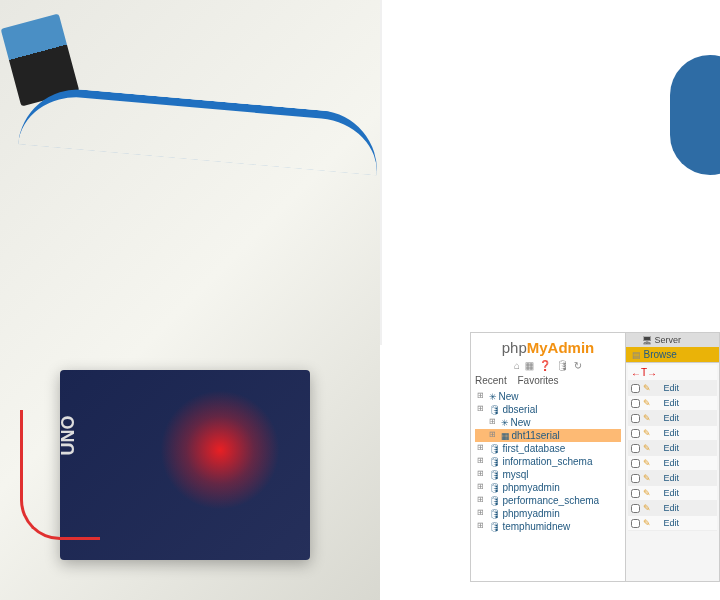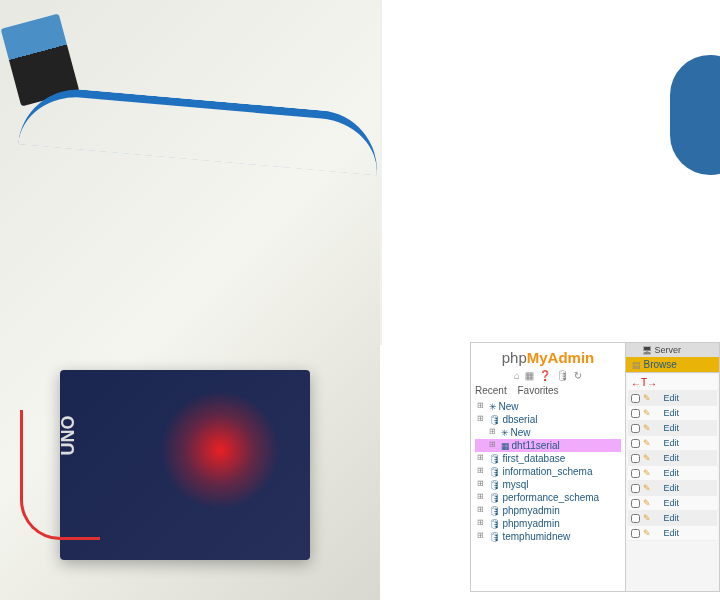--- a/index.html
+++ b/index.html
@@ -73,21 +73,21 @@
     .blue-shape {
       position: absolute;
       top: 55px; right: -30px;
       width: 80px; height: 120px;
       background: #2e6ca5;
       border-radius: 40px;
     }
 
     .pma-container {
       position: absolute;
-      bottom: 8px; left: 470px;
+      bottom: 18px; left: 470px;
       width: 250px; height: 250px;
       border: 1px solid #ccc;
       background: #fff;
       display: flex;
       font-size: 10px;
     }
     .pma-left {
       width: 155px;
       border-right: 1px solid #ccc;
       padding: 6px 4px;
@@ -114,21 +114,21 @@
     .pma-tabs span { margin-right: 8px; cursor: pointer; }
     .pma-tree { font-size: 10px; }
     .tree-item {
       padding: 1px 0 1px 14px;
       position: relative;
       cursor: pointer;
       white-space: nowrap;
       color: #235a81;
     }
     .tree-item.depth1 { padding-left: 26px; }
-    .tree-item.selected { background: #f0abfc; }
+    .tree-item.selected { background: #fdba74; }
     .tree-item::before {
       content: '⊞';
       position: absolute;
       left: 2px;
       color: #888;
       font-size: 8px;
     }
     .tree-item.depth1::before { left: 14px; }
     .tree-icon { font-size: 9px; margin-right: 2px; }
 
@@ -203,22 +203,22 @@
       <span>Favorites</span>
     </div>
     <div class="pma-tree" id="tree">
         <div class="tree-item depth0"><span class="tree-icon">✳</span><span>New</span></div>
         <div class="tree-item depth0"><span class="tree-icon">🛢</span><span>dbserial</span></div>
         <div class="tree-item depth1"><span class="tree-icon">✳</span><span>New</span></div>
         <div class="tree-item depth1 selected"><span class="tree-icon">▦</span><span>dht11serial</span></div>
         <div class="tree-item depth0"><span class="tree-icon">🛢</span><span>first_database</span></div>
         <div class="tree-item depth0"><span class="tree-icon">🛢</span><span>information_schema</span></div>
         <div class="tree-item depth0"><span class="tree-icon">🛢</span><span>mysql</span></div>
+        <div class="tree-item depth0"><span class="tree-icon">🛢</span><span>phpmyadmin</span></div>
         <div class="tree-item depth0"><span class="tree-icon">🛢</span><span>performance_schema</span></div>
-        <div class="tree-item depth0"><span class="tree-icon">🛢</span><span>phpmyadmin</span></div>
         <div class="tree-item depth0"><span class="tree-icon">🛢</span><span>phpmyadmin</span></div>
         <div class="tree-item depth0"><span class="tree-icon">🛢</span><span>temphumidnew</span></div>
       </div>
   </div>
   <div class="pma-right">
     <div class="server-bar"><span>Server</span></div>
     <div class="browse-tab">
         <span>Browse</span>
       </div>
     <div class="edit-rows" id="rows">

